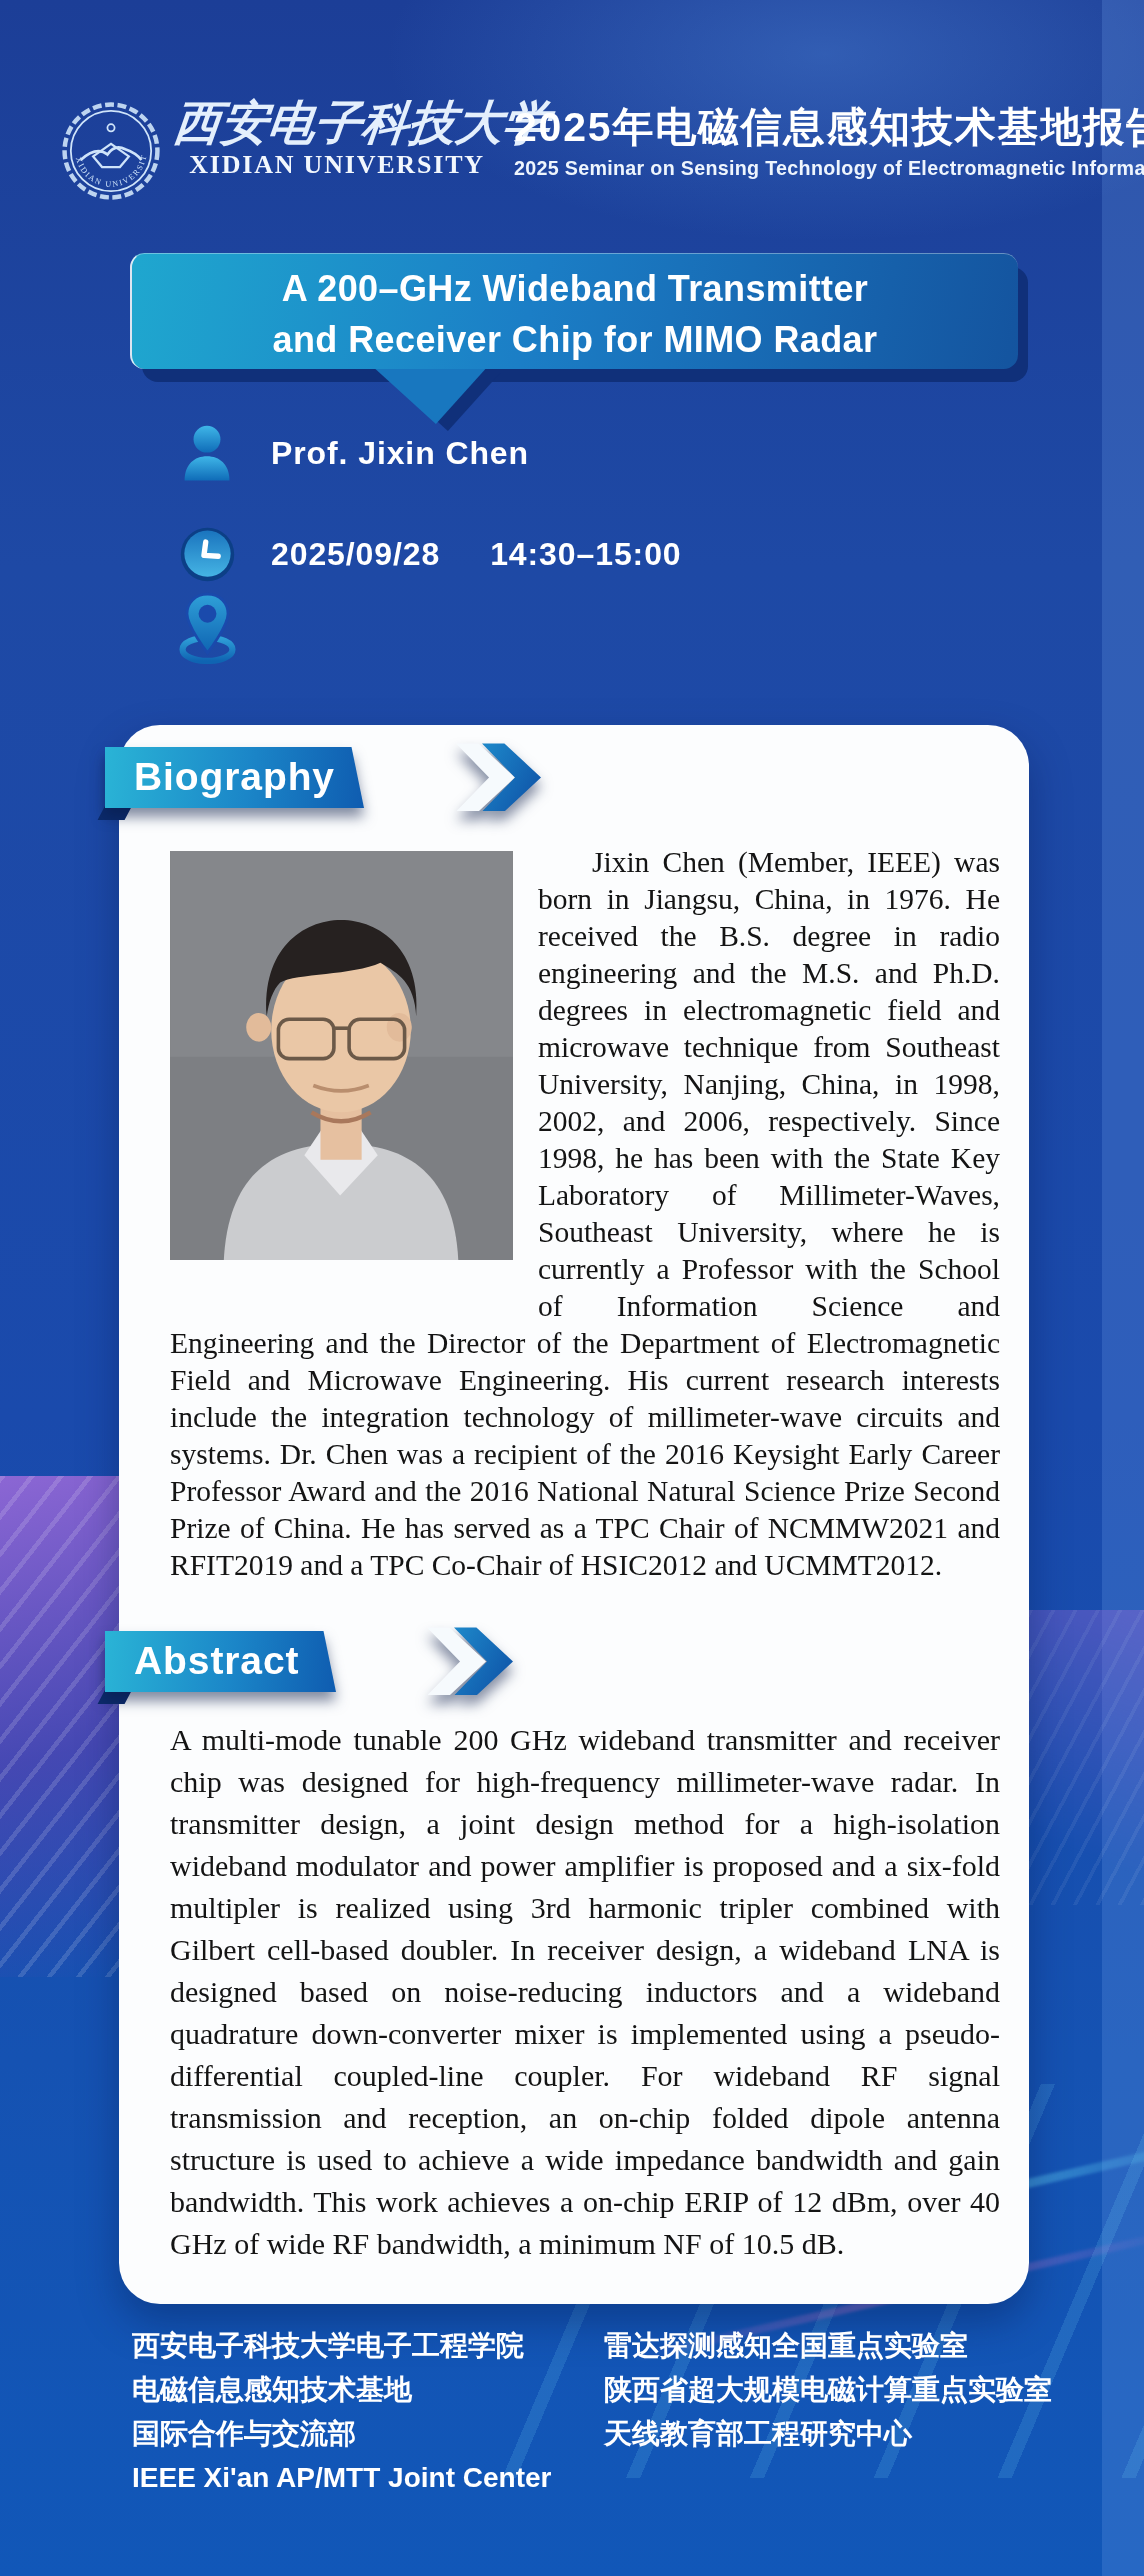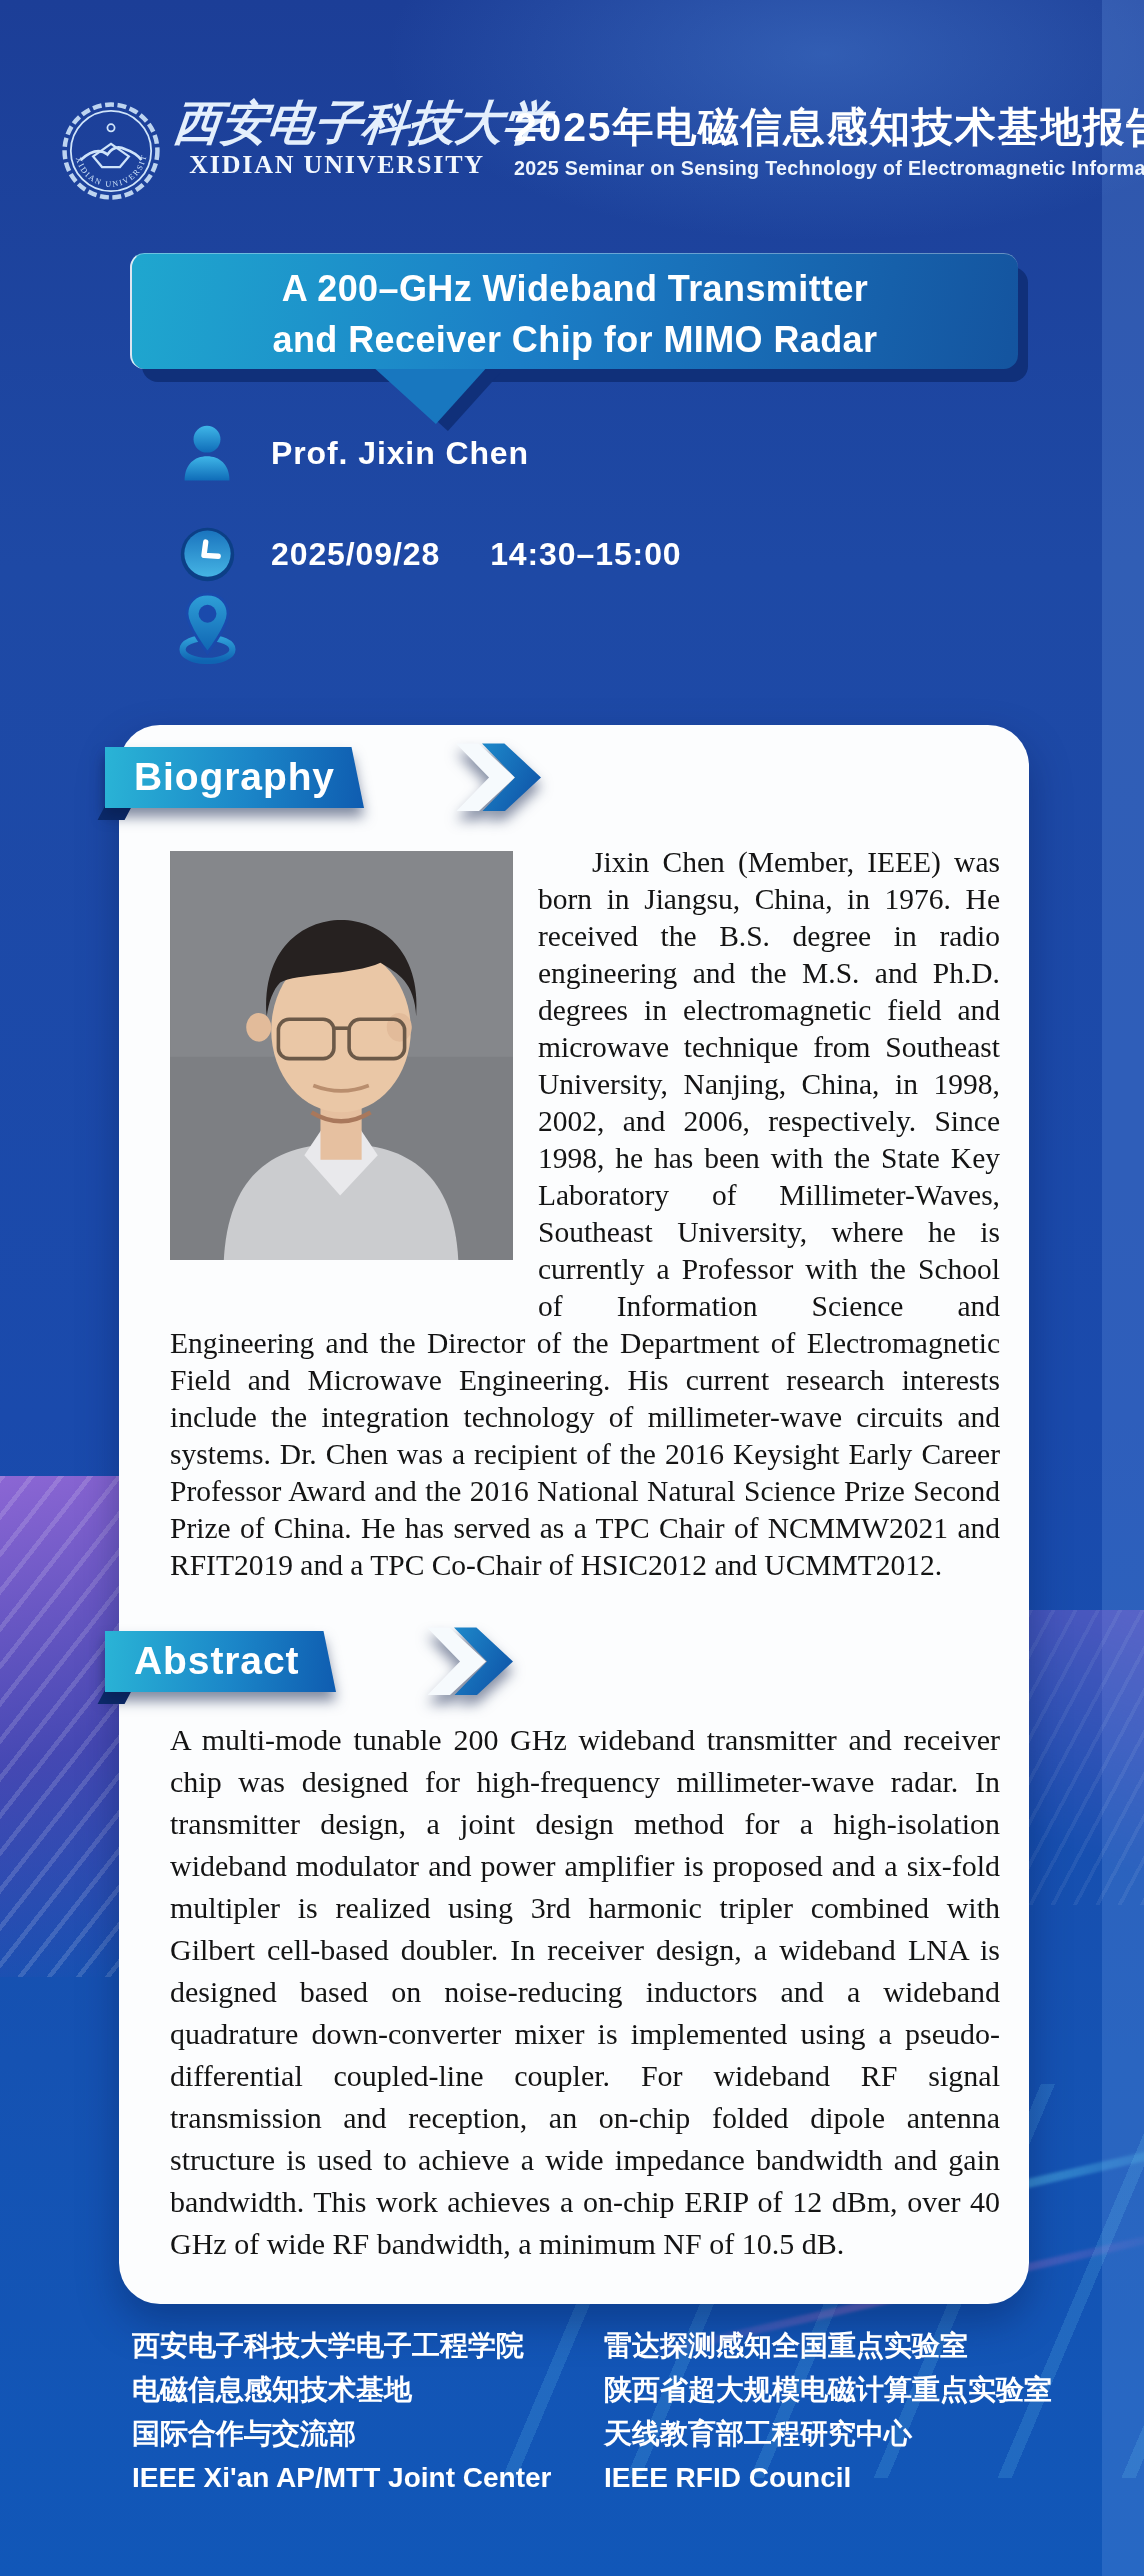--- a/index.html
+++ b/index.html
@@ -235,15 +235,14 @@
 <div class="footer footer-left">
   <div>西安电子科技大学电子工程学院</div>
   <div>电磁信息感知技术基地</div>
   <div>国际合作与交流部</div>
   <div>IEEE Xi'an AP/MTT Joint Center</div>
 </div>
 <div class="footer footer-right">
   <div>雷达探测感知全国重点实验室</div>
   <div>陕西省超大规模电磁计算重点实验室</div>
   <div>天线教育部工程研究中心</div>
-  <div>IEEE RFID Council</div>
 </div>
 
 
 </body></html>

